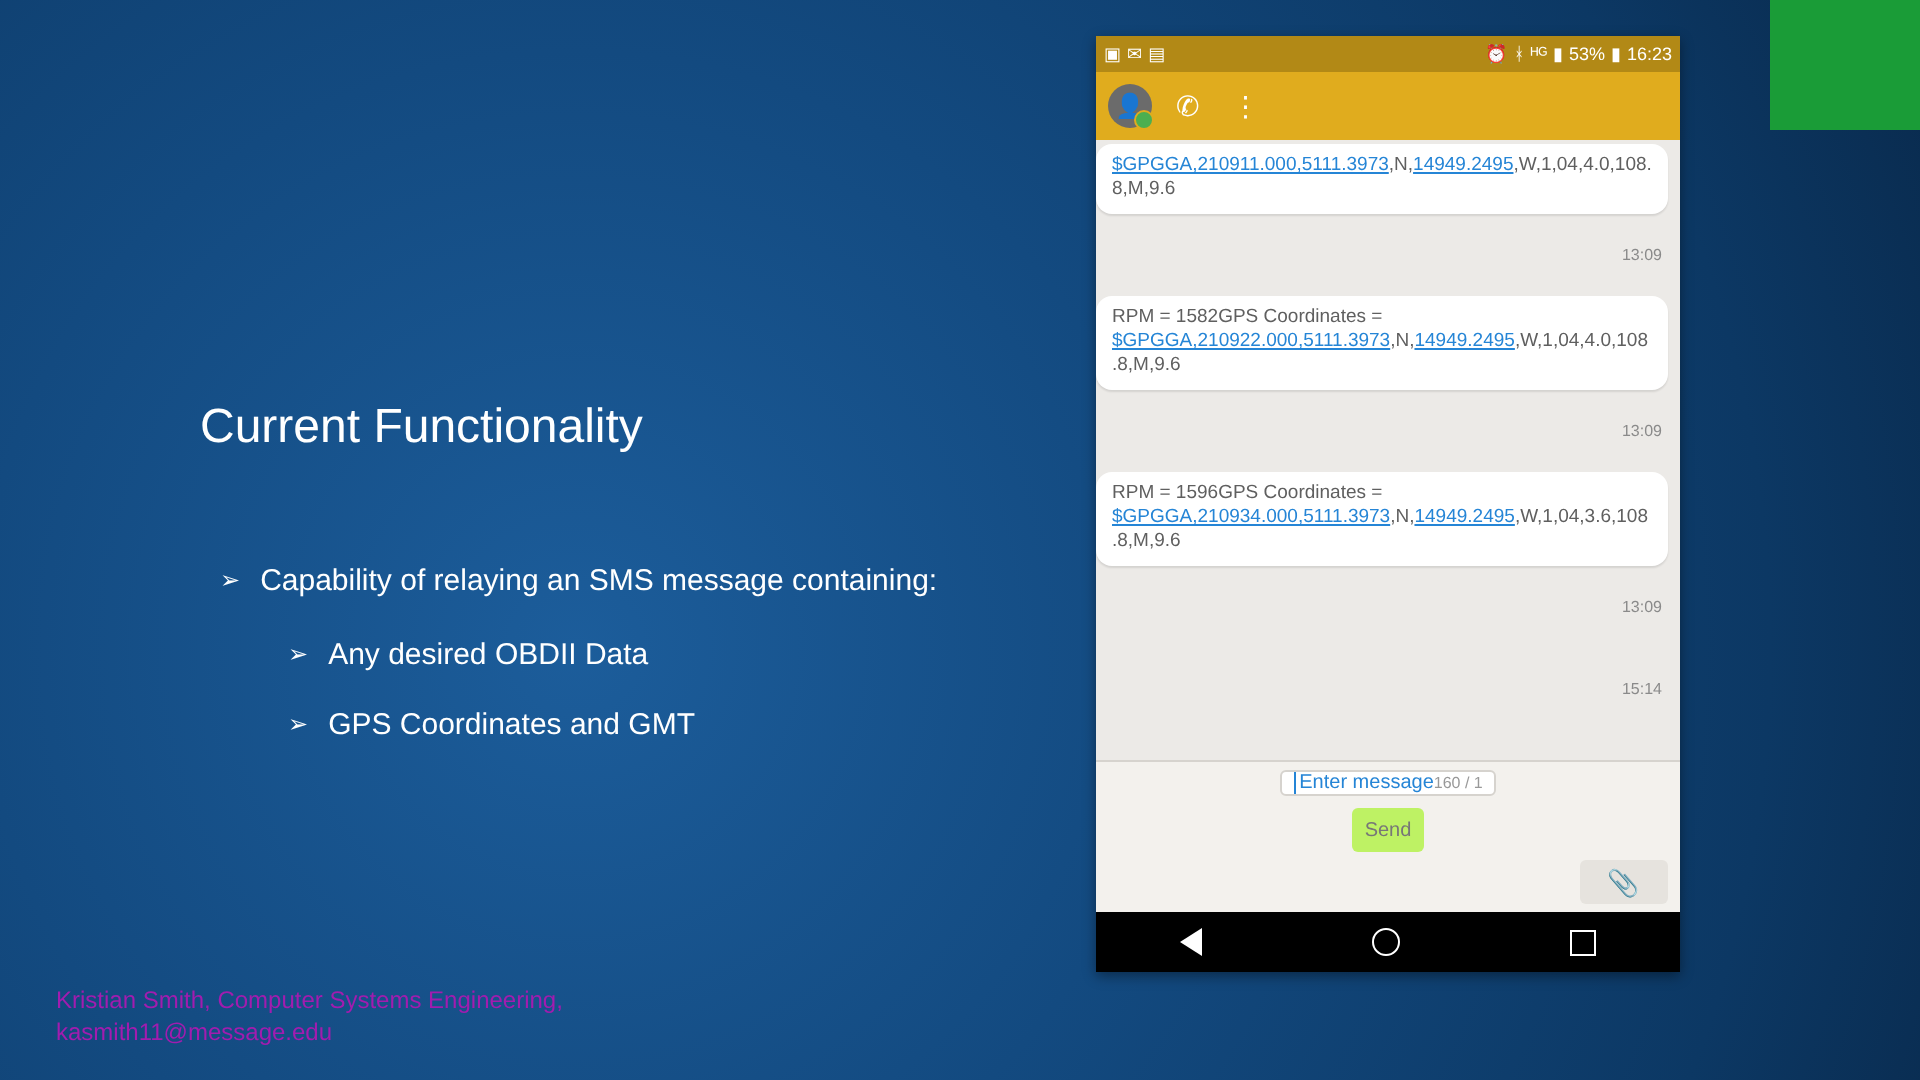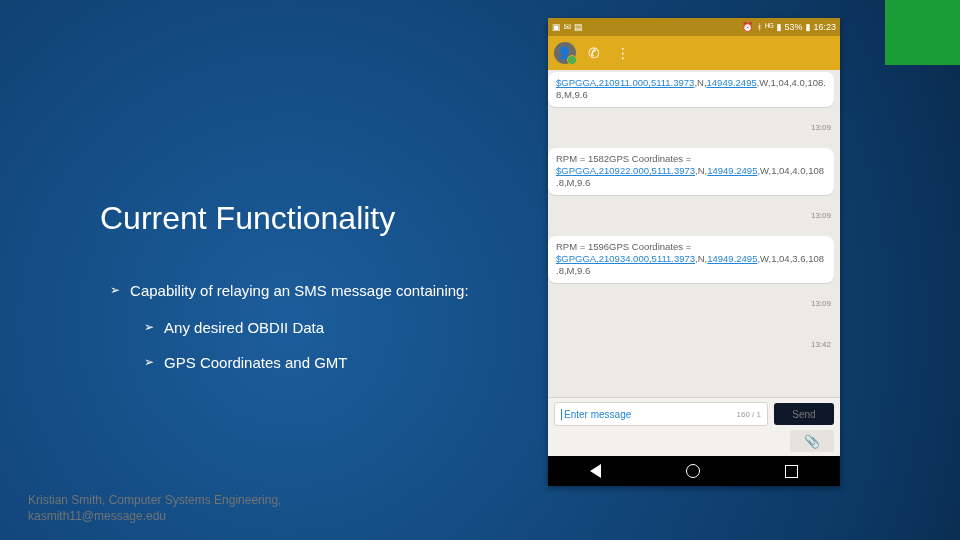--- a/index.html
+++ b/index.html
@@ -24,21 +24,21 @@
     top: 0;
     right: 0;
     width: 75px;
     height: 65px;
     background: #1a9c37;
   }
   .title {
     position: absolute;
     top: 200px;
     left: 100px;
-    font-size: 32px;
+    font-size: 24px;
     font-weight: 400;
     color: #ffffff;
   }
   .bullets {
     position: absolute;
     top: 280px;
     left: 110px;
     width: 400px;
     font-size: 15px;
     line-height: 1.4;
@@ -59,21 +59,21 @@
   }
   .sub-bullets .bullet-row {
     margin-bottom: 14px;
   }
   .footer {
     position: absolute;
     bottom: 16px;
     left: 28px;
     font-size: 12px;
     line-height: 1.35;
-    color: #737373;
+    color: #a21caf;
   }
 
   
   .phone {
     position: absolute;
     top: 18px;
     left: 548px;
     width: 292px;
     height: 468px;
     background: #eceae7;
@@ -175,39 +175,40 @@
     background: #f3f1ed;
     padding: 4px 6px;
     display: flex;
     flex-direction: column;
     gap: 4px;
   }
   .compose-row {
     display: flex;
     align-items: center;
     gap: 6px;
+    flex-direction: column;
   }
   .compose-input {
     flex: 1;
     height: 22px;
     background: #fff;
     border: 1px solid #d6d3ce;
     border-radius: 3px;
     display: flex;
     align-items: center;
     padding: 0 6px;
     font-size: 10px;
     color: #bbb;
     justify-content: space-between;
   }
   .compose-input .cursor { color: #2585d6; border-left: 1px solid #2585d6; padding-left:2px;}
   .send-btn {
-    width: 60px;
+    width: 36px;
     height: 22px;
-    background: #0f172a;
+    background: #bef264;
     border-radius: 3px;
     font-size: 10px;
     color: #777;
     display: flex;
     align-items: center;
     justify-content: center;
   }
   .attach-row {
     display: flex;
     justify-content: flex-end;
@@ -309,21 +310,21 @@
       </div>
       <div class="bubble-wrap">
         <div class="bubble"><span>RPM = 1582GPS Coordinates = </span><span class="link">$GPGGA,210922.000,5111.3973</span><span>,N,</span><span class="link">14949.2495</span><span>,W,1,04,4.0,108.8,M,9.6</span></div>
         <div class="msg-time">13:09</div>
       </div>
       <div class="bubble-wrap">
         <div class="bubble"><span>RPM = 1596GPS Coordinates = </span><span class="link">$GPGGA,210934.000,5111.3973</span><span>,N,</span><span class="link">14949.2495</span><span>,W,1,04,3.6,108.8,M,9.6</span></div>
         <div class="msg-time">13:09</div>
       </div>
       <div class="bubble-wrap">
-        <div class="msg-time">13:42</div>
+        <div class="msg-time">15:14</div>
       </div>
     </div>
 
     <div class="compose">
       <div class="compose-row">
         <div class="compose-input">
           <span class="cursor">Enter message</span>
           <span style="color:#999;font-size:8px;text-align:right;">160 / 1</span>
         </div>
         <div class="send-btn">Send</div>

